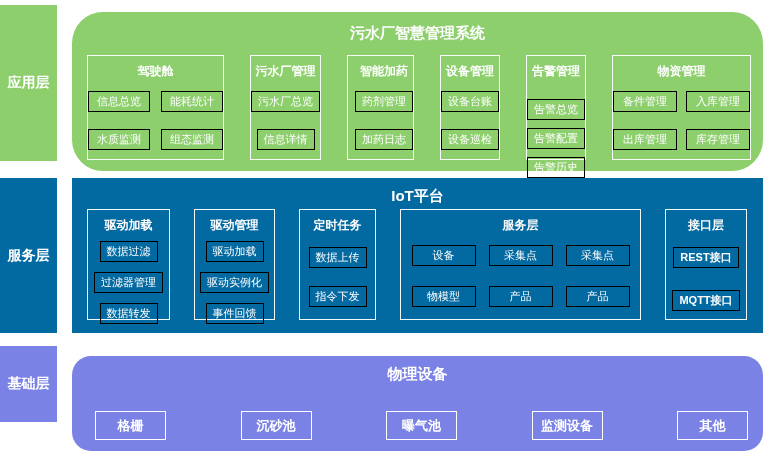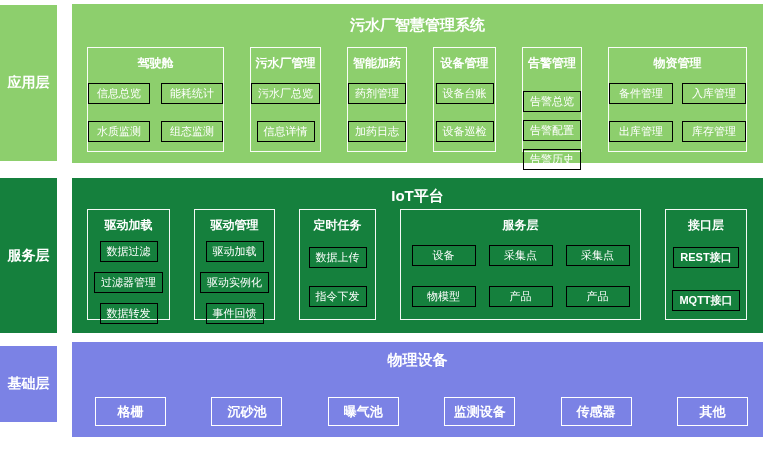--- a/index.html
+++ b/index.html
@@ -2,38 +2,38 @@
 <html><head>
 <meta charset="utf-8">
 <style>
   * { margin:0; padding:0; box-sizing:border-box; }
   html,body { width:766px; height:452px; background:#ffffff; overflow:hidden; }
   body { font-family:"Liberation Sans","DejaVu Sans",sans-serif; }
   .diagram { position:relative; width:766px; height:452px; background:#fff; }
 
   
   .bg-green  { background:#8dcf6d; }
-  .bg-teal   { background:#15803d; }
+  .bg-teal   { background:#0369a1; }
   .bg-purple { background:#7b82e5; }
 
   
   .side {
     position:absolute; left:0; width:57px;
     display:flex; align-items:center; justify-content:center;
     color:#fff; font-weight:bold; font-size:14px;
   }
   .side-app  { top:5px;   height:156px; }
   .side-svc  { top:178px; height:155px; }
   .side-base { top:346px; height:76px;font-family:Liberation Serif, serif; }
 
   
   .panel { position:absolute; left:72px; width:691px; }
-  .panel-app  { top:4px;   height:159px; }
+  .panel-app  { top:12px;   height:159px;border-radius:31px; }
   .panel-svc  { top:178px; height:155px; }
-  .panel-base { top:342px; height:95px; }
+  .panel-base { top:356px; height:95px;border-radius:19px; }
 
   .panel-title {
     text-align:center; color:#fff; font-weight:bold;
     font-size:15px; line-height:18px;
   }
   .panel-app  .panel-title { margin-top:12px; }
   .panel-svc  .panel-title { margin-top:9px; }
   .panel-base .panel-title { margin-top:9px; }
 
   
@@ -52,21 +52,21 @@
   .items { display:grid; justify-items:center; align-items:center; margin-top:12px; }
   .item {
     border:1px solid #000000; color:#fff; font-size:11px; height:21px;
     display:flex; align-items:center; justify-content:center;
     padding:0 6px; white-space:nowrap;
   }
 
   
   .g-cockpit  { width:153px; }
   .g-plant    { width:84px;  }
-  .g-dosing   { width:75px;  }
+  .g-dosing   { width:75px;padding-left:7px;  }
   .g-device   { width:78px;  }
   .g-alarm    { width:75px;  }
   .g-material { width:154px; }
   .g-cockpit  .items { grid-template-columns:repeat(2,62px); column-gap:11px; row-gap:17px; }
   .g-plant    .items, .g-dosing .items, .g-device .items { row-gap:17px; }
   .g-alarm    .items { margin-top:20px; row-gap:8px; }
   .g-material .items { grid-template-columns:repeat(2,64px); column-gap:9px; row-gap:17px; }
   .g-material .item, .g-cockpit .item { width:100%; }
 
   
@@ -211,18 +211,17 @@
     </div>
   </div>
 
   <div class="panel panel-base bg-purple">
     <div class="panel-title">物理设备</div>
     <div class="base-items">
       <div class="base-item">格栅</div>
       <div class="base-item">沉砂池</div>
       <div class="base-item">曝气池</div>
       <div class="base-item">监测设备</div>
-      <div class="base-item">传感器</div>
       <div class="base-item">其他</div>
     </div>
   </div>
 
 </div>
 
 </body></html>

